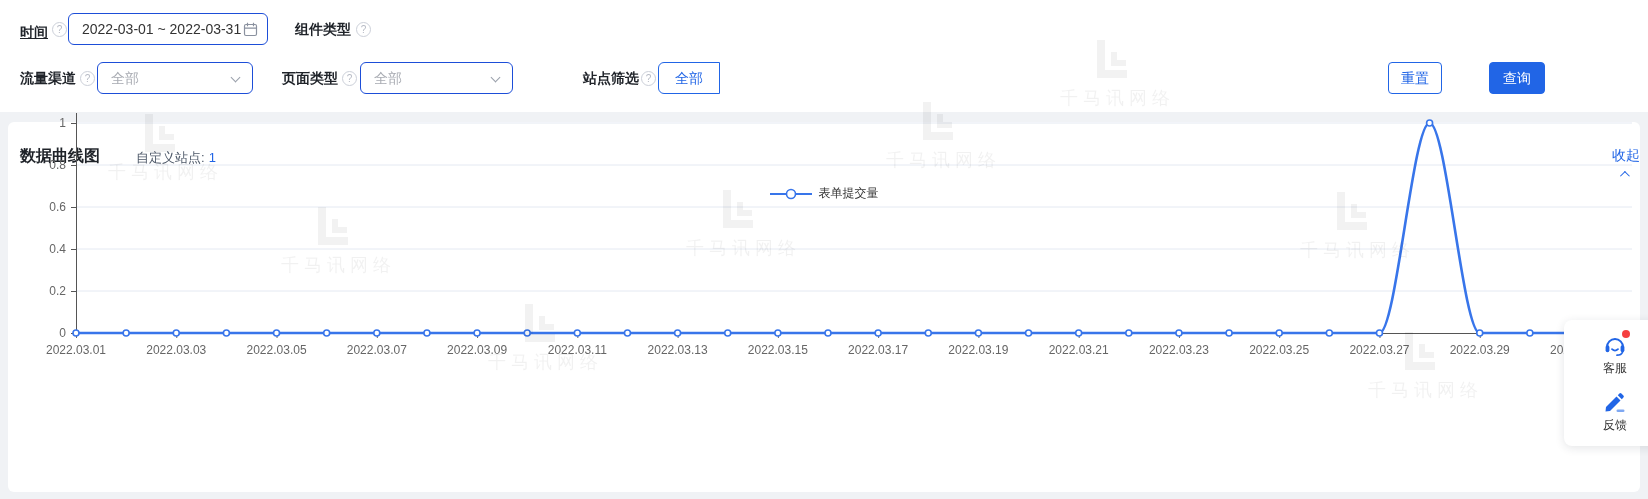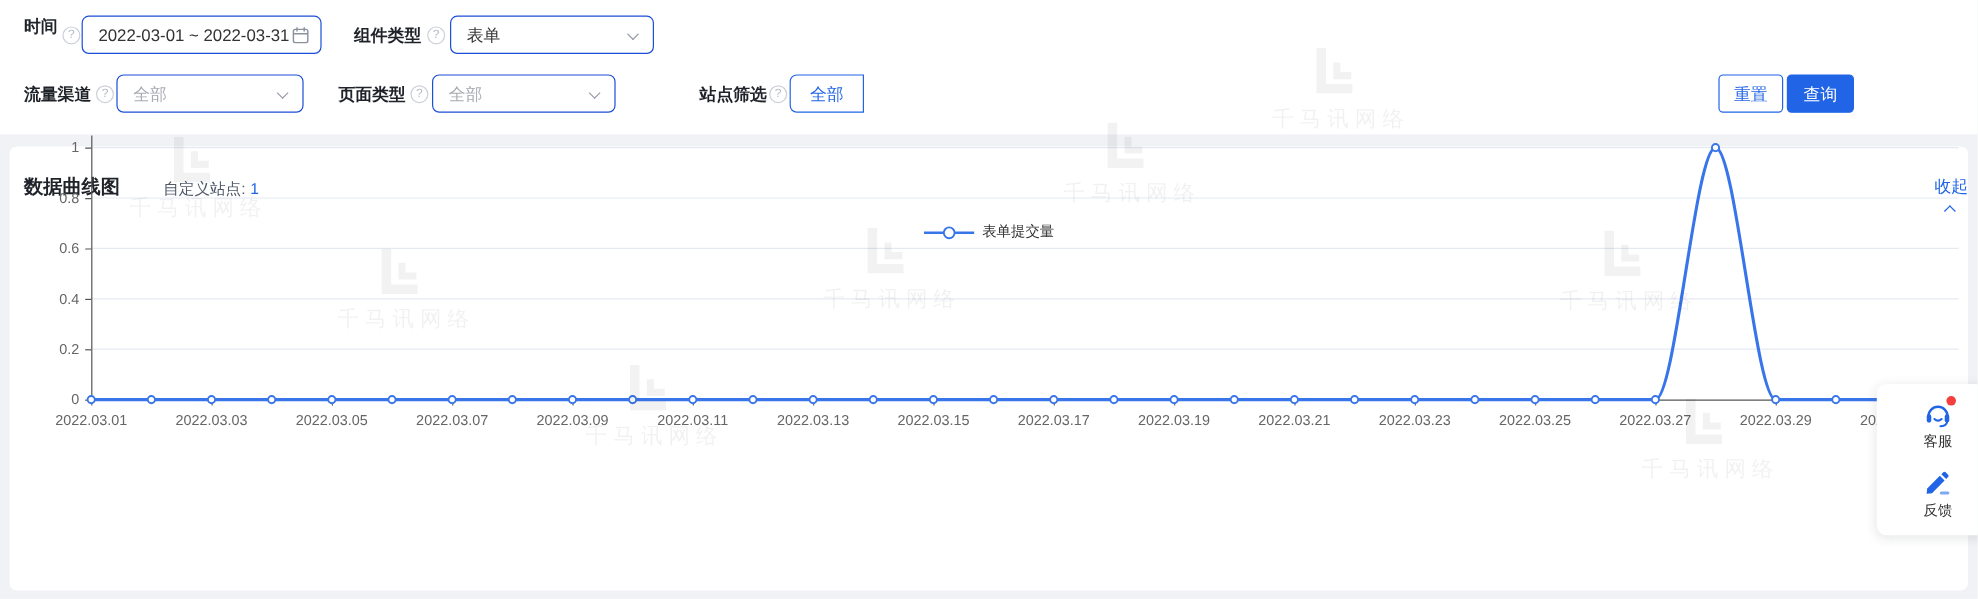--- a/index.html
+++ b/index.html
@@ -36,21 +36,21 @@
     font-size:14px; background:#fff; border:1px solid #DCDFE6; cursor:pointer;
   }
   .seg-first { border-radius:6px 0 0 6px; border-color:var(--primary); color:var(--primary); z-index:2; }
   .seg-last  { border-radius:0 6px 6px 0; color:#333; }
   .seg-last .chev { position:static; display:inline-block; margin-left:7px; border-color:#555;
                     transform:rotate(45deg) translateY(-3px); }
   .btn {
     position:absolute; top:62px; height:32px; border-radius:4px; font-size:14px;
     line-height:30px; text-align:center; cursor:pointer;
   }
-  .btn-reset { left:1388px; width:54px; background:#fff; border:1px solid var(--primary); color:var(--primary);margin-left:44px; }
+  .btn-reset { left:1388px; width:54px; background:#fff; border:1px solid var(--primary); color:var(--primary); }
   .btn-query { left:1489px; width:56px; background:var(--primary); border:1px solid var(--primary); color:#fff; }
 
   
   .chart-card {
     position:absolute; left:8px; top:122px; width:1632px; height:370px;
     background:#fff; border-radius:6px;
   }
   .card-title { position:absolute; left:20px; top:146px; font-size:16px; font-weight:bold; color:#1f2329; }
   .card-summary { position:absolute; left:136px; top:149px; font-size:13px; color:#4e5969; }
   .card-summary b { color:var(--primary); font-weight:normal; margin-left:4px; }
@@ -83,37 +83,33 @@
   .float-item .ficon { position:relative; width:24px; height:24px; }
   .float-label { font-size:12px; color:#333; margin-top:3px; }
   .red-dot { position:absolute; right:-3px; top:-3px; width:8px; height:8px;
              border-radius:50%; background:var(--badge); }
 </style>
 </head>
 <body>
 
 <div class="filter-panel">
 
-  <span class="f-label" style="left:20px; top:6px;">时间</span>
+  <span class="f-label" style="left:20px; top:16px;text-decoration:underline;">时间</span>
   <span class="help" style="left:52px; top:22px;">?</span>
   <div class="ctrl" style="left:68px; top:13px; width:200px;">
     <span>2022-03-01 ~ 2022-03-31</span>
     <svg class="cal" width="15" height="15" viewBox="0 0 15 15">
       <rect x="1.5" y="2.5" width="12" height="11" rx="1.5" fill="none" stroke="#8a919f" stroke-width="1.2"></rect>
       <line x1="4.5" y1="0.8" x2="4.5" y2="4.2" stroke="#8a919f" stroke-width="1.2"></line>
       <line x1="10.5" y1="0.8" x2="10.5" y2="4.2" stroke="#8a919f" stroke-width="1.2"></line>
       <line x1="1.5" y1="6.2" x2="13.5" y2="6.2" stroke="#8a919f" stroke-width="1.2"></line>
     </svg>
   </div>
   <span class="f-label" style="left:295px; top:13px;">组件类型</span>
   <span class="help" style="left:356px; top:22px;">?</span>
-  <div class="ctrl" style="left:375px; top:13px; width:170px;">
-    <span>表单</span>
-    <i class="chev"></i>
-  </div>
 
   <span class="f-label" style="left:20px; top:62px;text-align:right;">流量渠道</span>
   <span class="help" style="left:80px; top:71px;">?</span>
   <div class="ctrl placeholder" style="left:97px; top:62px; width:156px;">
     <span>全部</span>
     <i class="chev"></i>
   </div>
   <span class="f-label" style="left:282px; top:62px;">页面类型</span>
   <span class="help" style="left:342px; top:71px;">?</span>
   <div class="ctrl placeholder" style="left:360px; top:62px; width:153px;">

